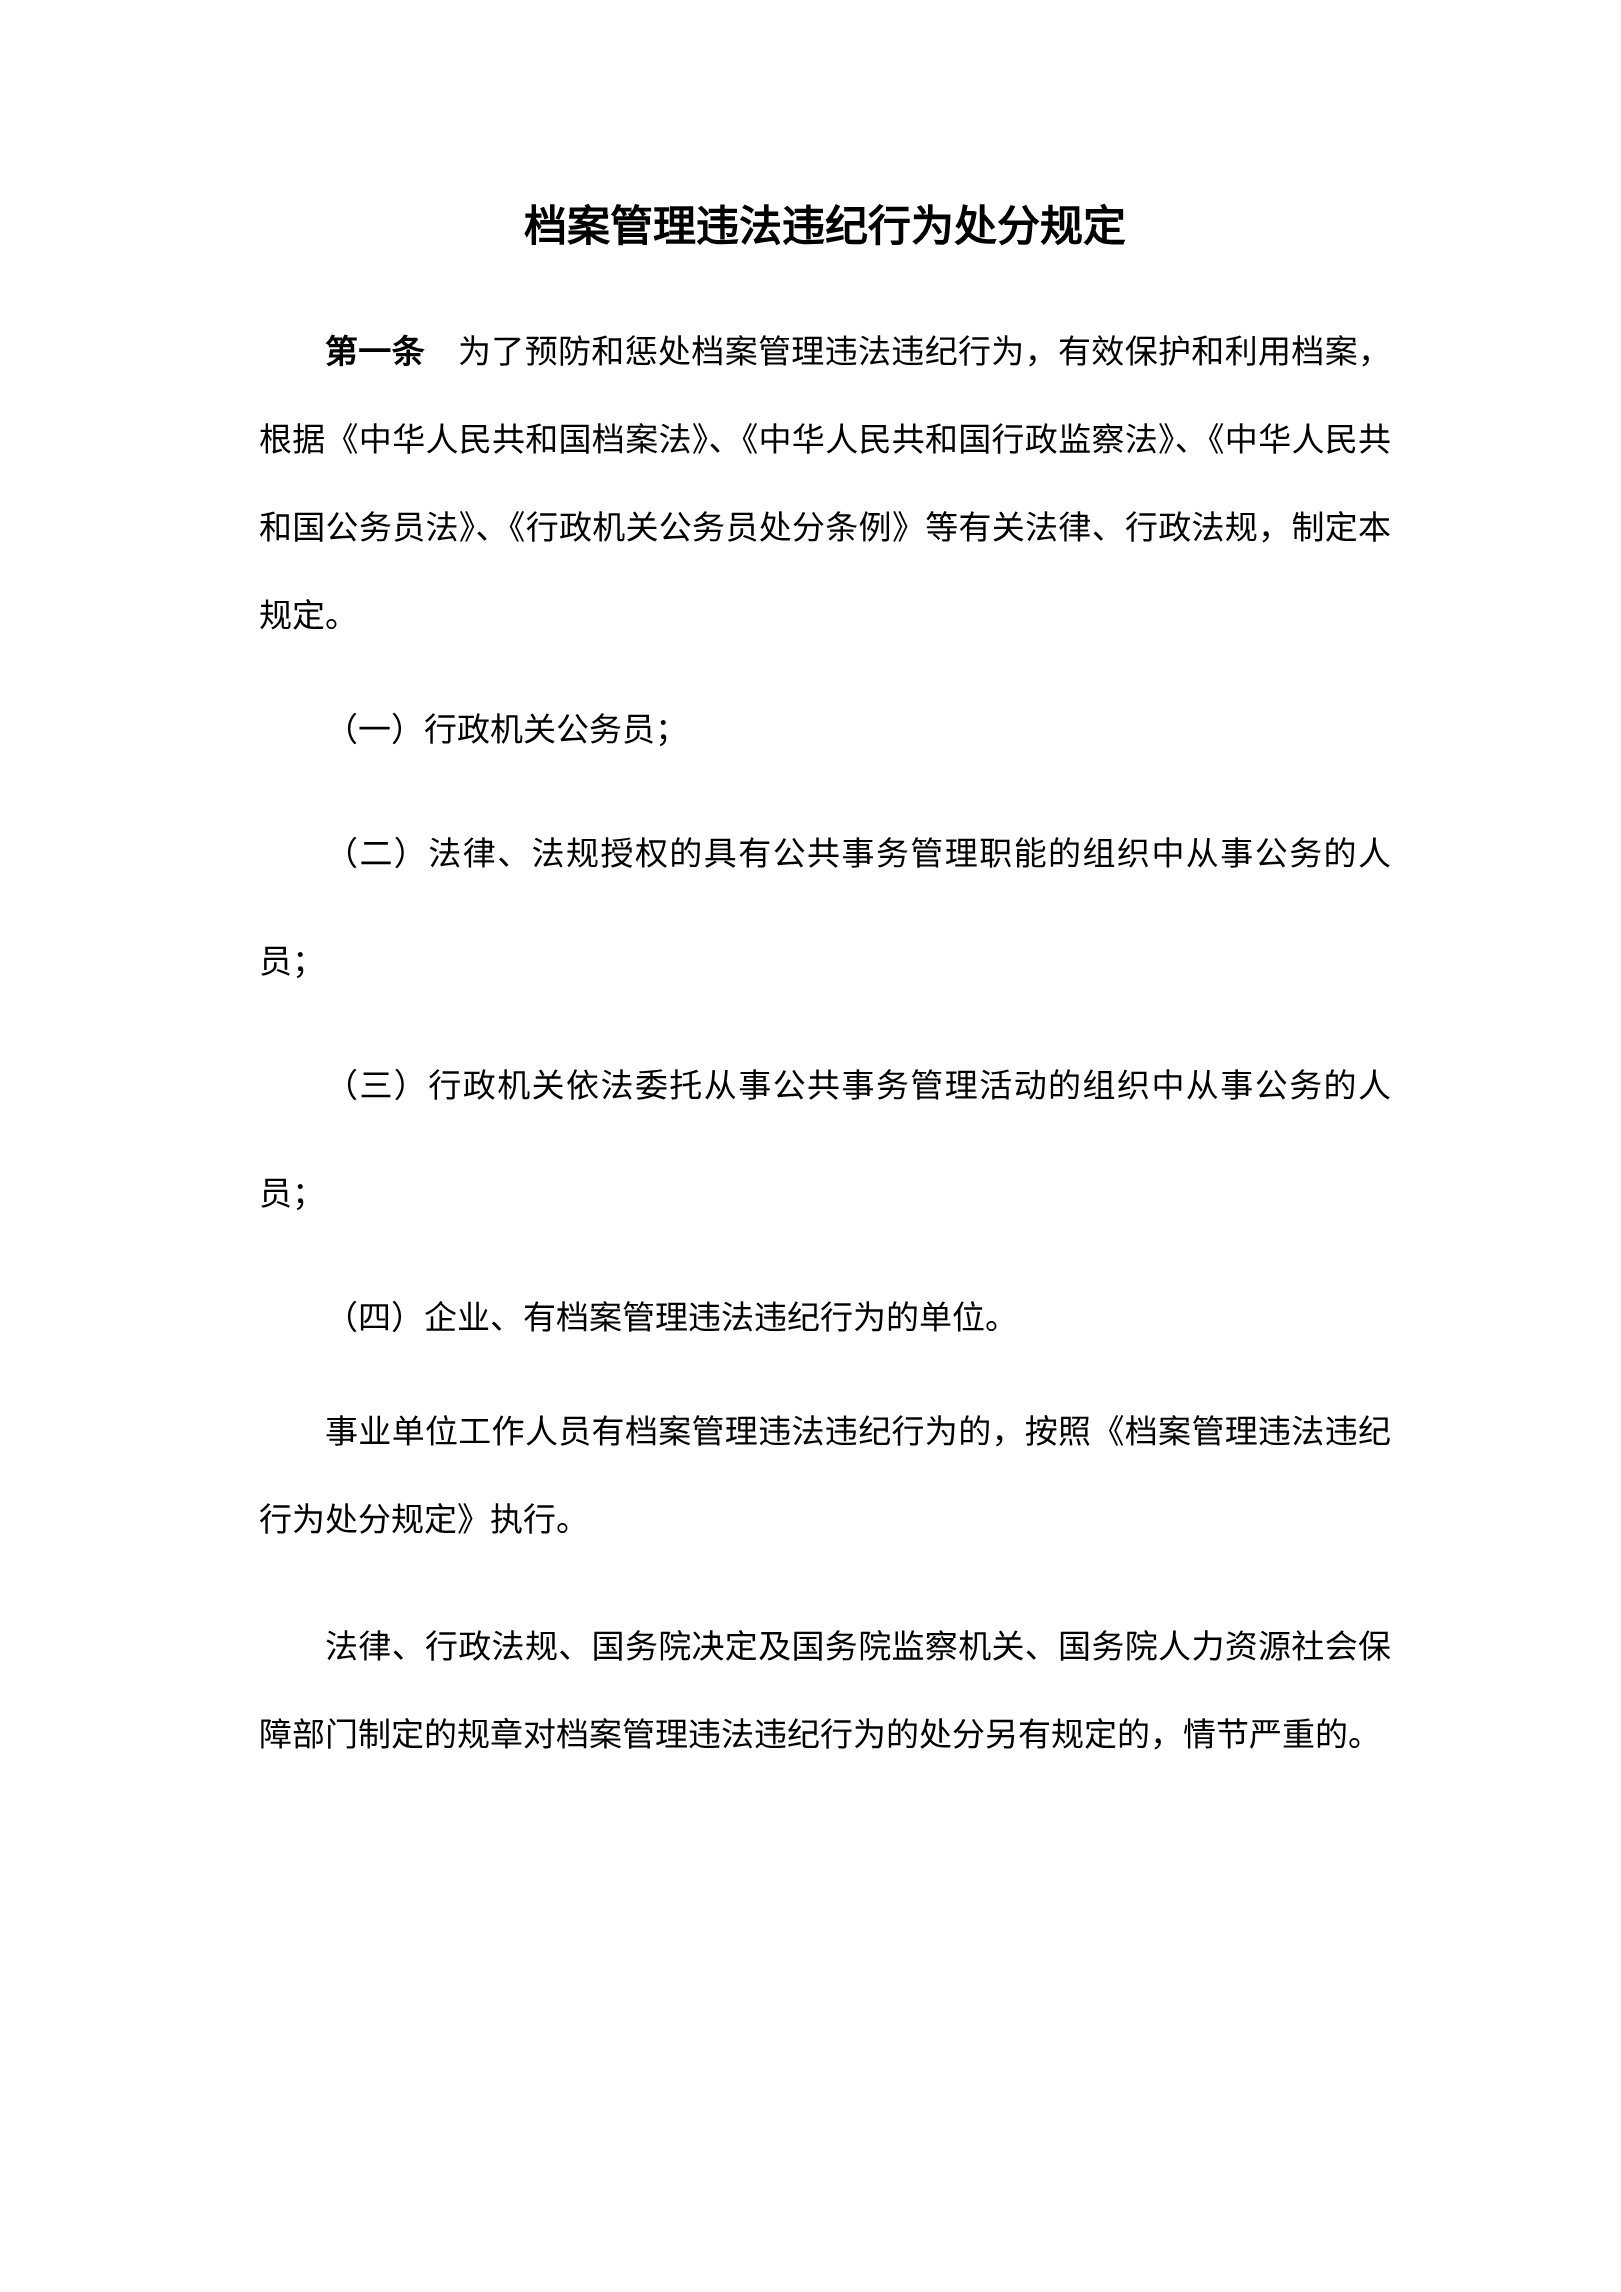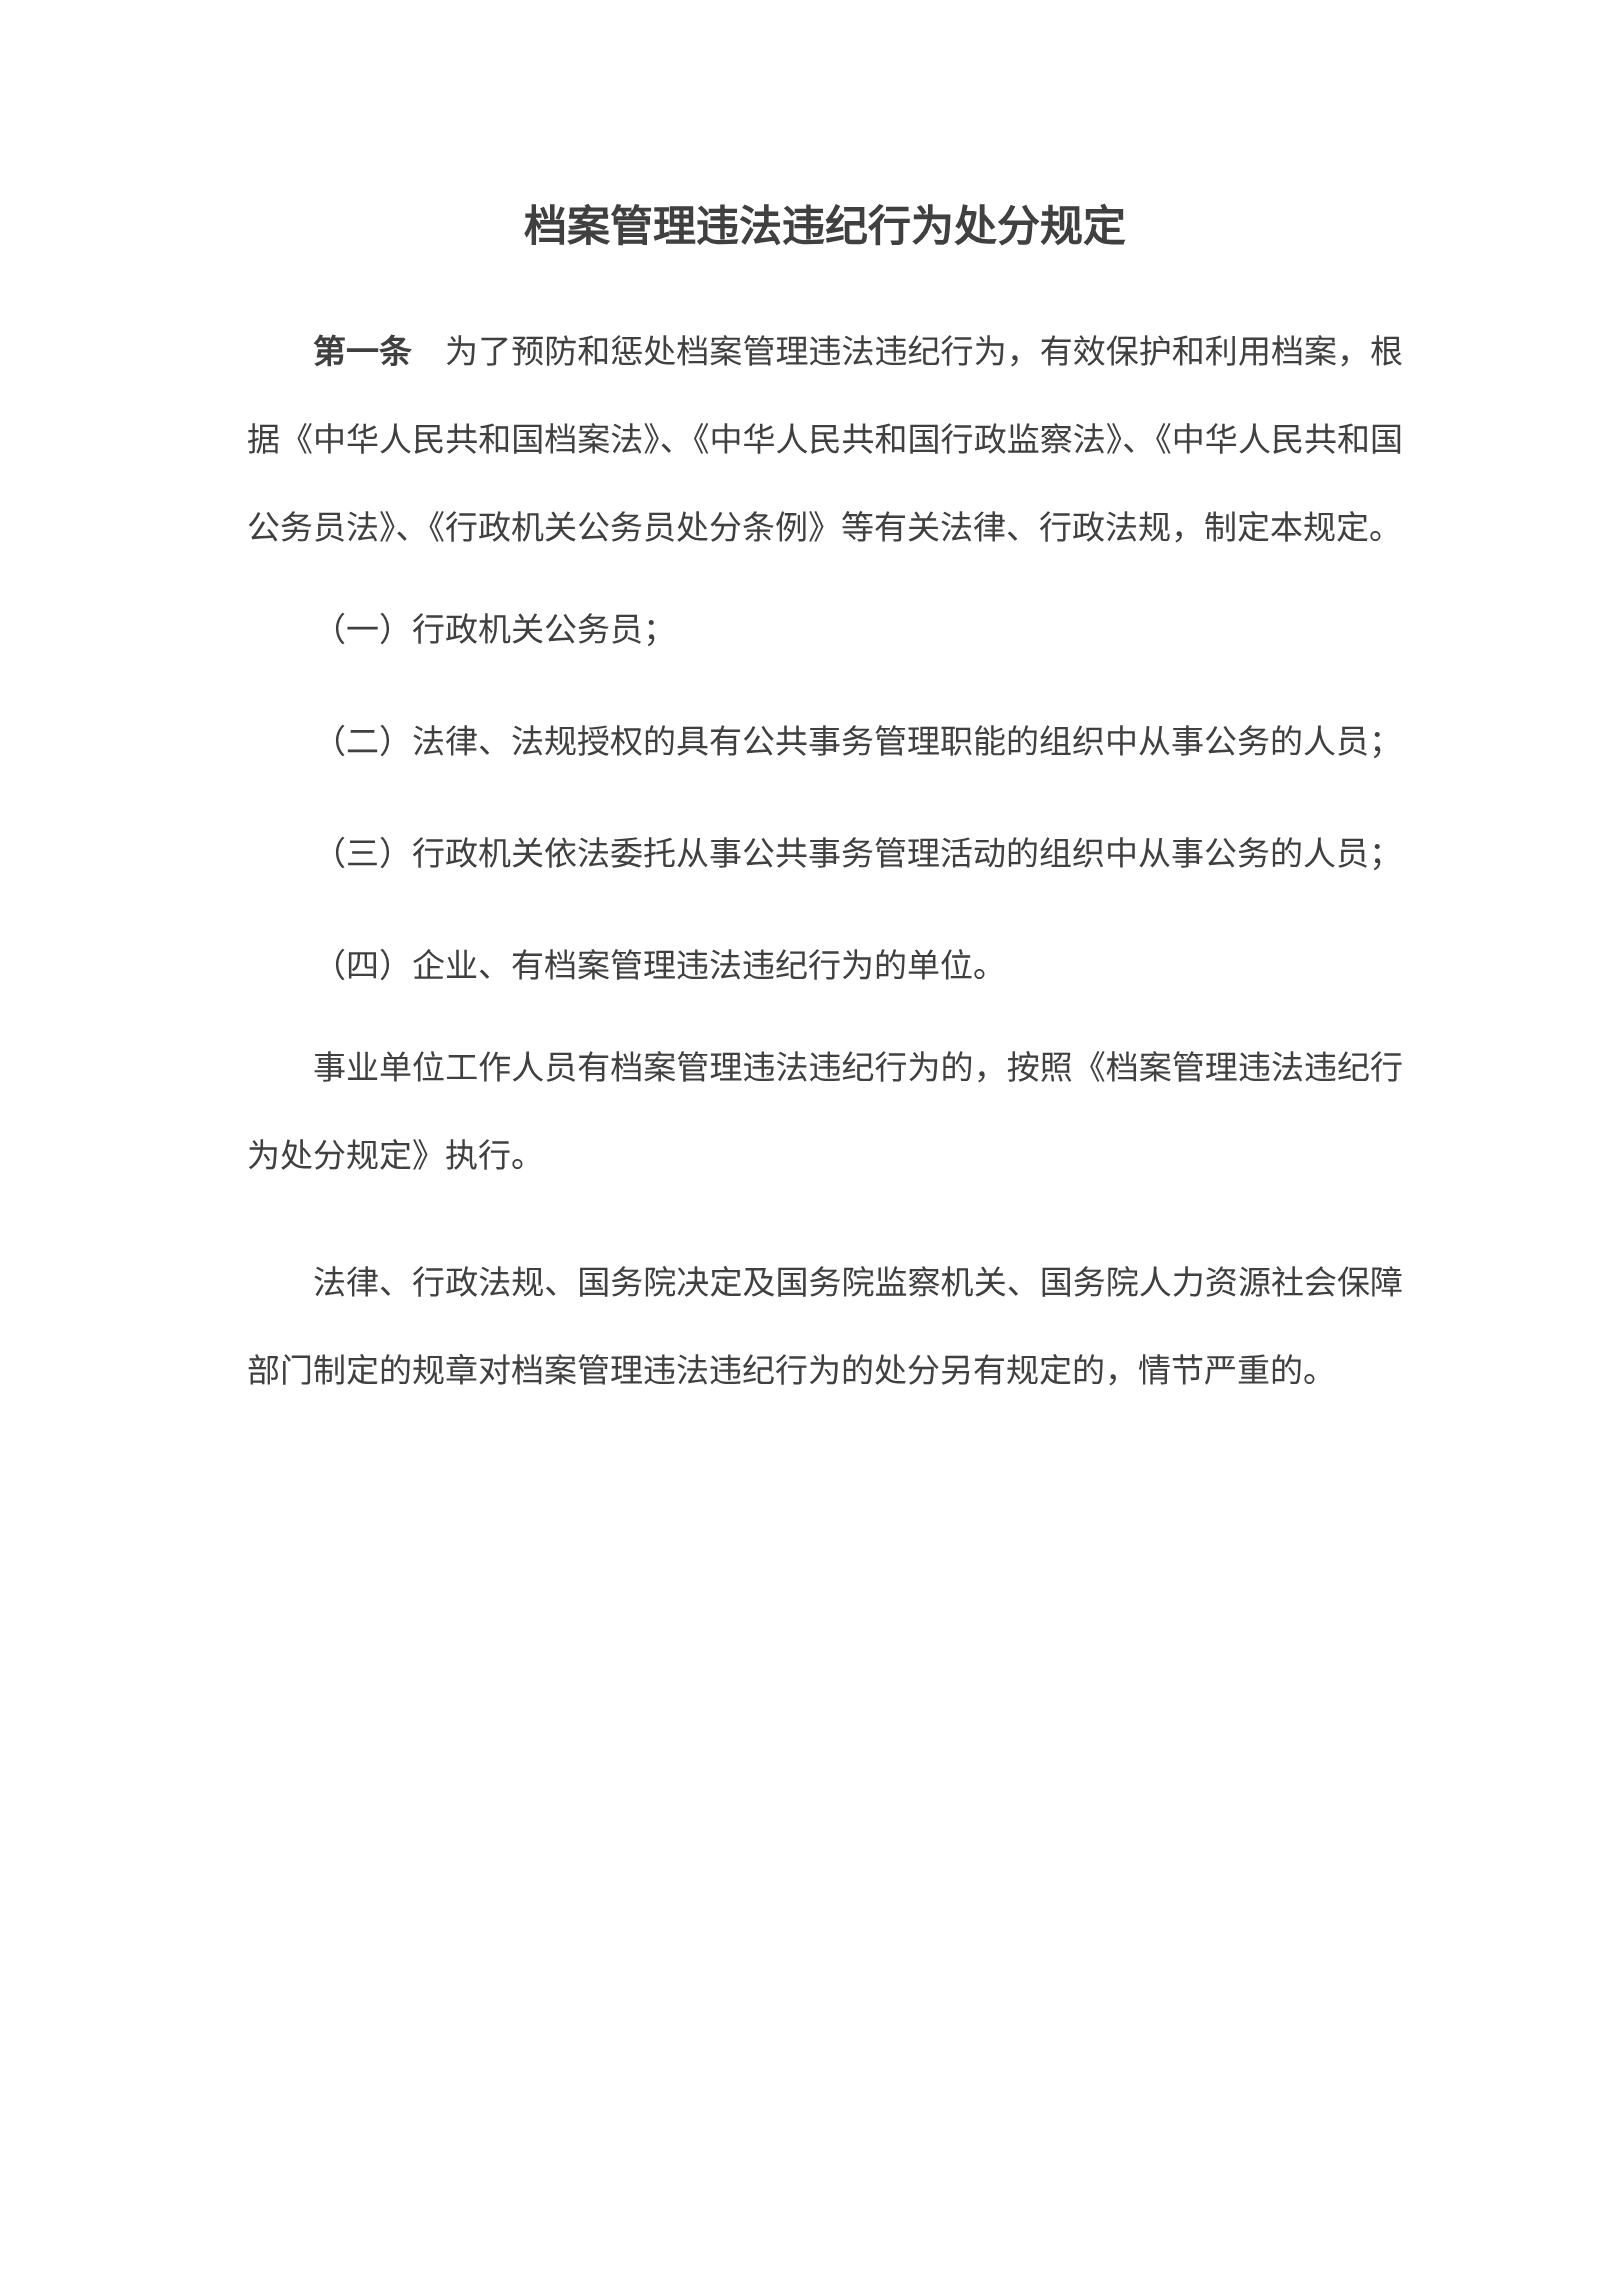--- a/index.html
+++ b/index.html
@@ -8,36 +8,36 @@
     background: #ffffff;
   }
   .page {
     position: relative;
     box-sizing: border-box;
     width: 1621px;
     height: 2293px;
     background: #ffffff;
     padding: 196px 214px 0 243px;
     font-family: "Liberation Serif", "DejaVu Serif", serif;
-    color: #404040;
+    color: #000000;
     overflow: hidden;
   }
   .doc-title {
     font-size: 43px;
     line-height: 61px;
     font-weight: bold;
     text-align: center;
     margin: 0 0 51px 0;
   }
   .para {
     font-size: 33px;
     line-height: 88px;
     text-align: justify;
     text-indent: 2em;
-    margin: 4px;
+    margin: 16px;
     word-break: normal;
   }
   .article-label {
     font-weight: bold;
     margin-right: 1em;
   }
   .item {
     line-height: 108px;
   }
   .gap-before {

